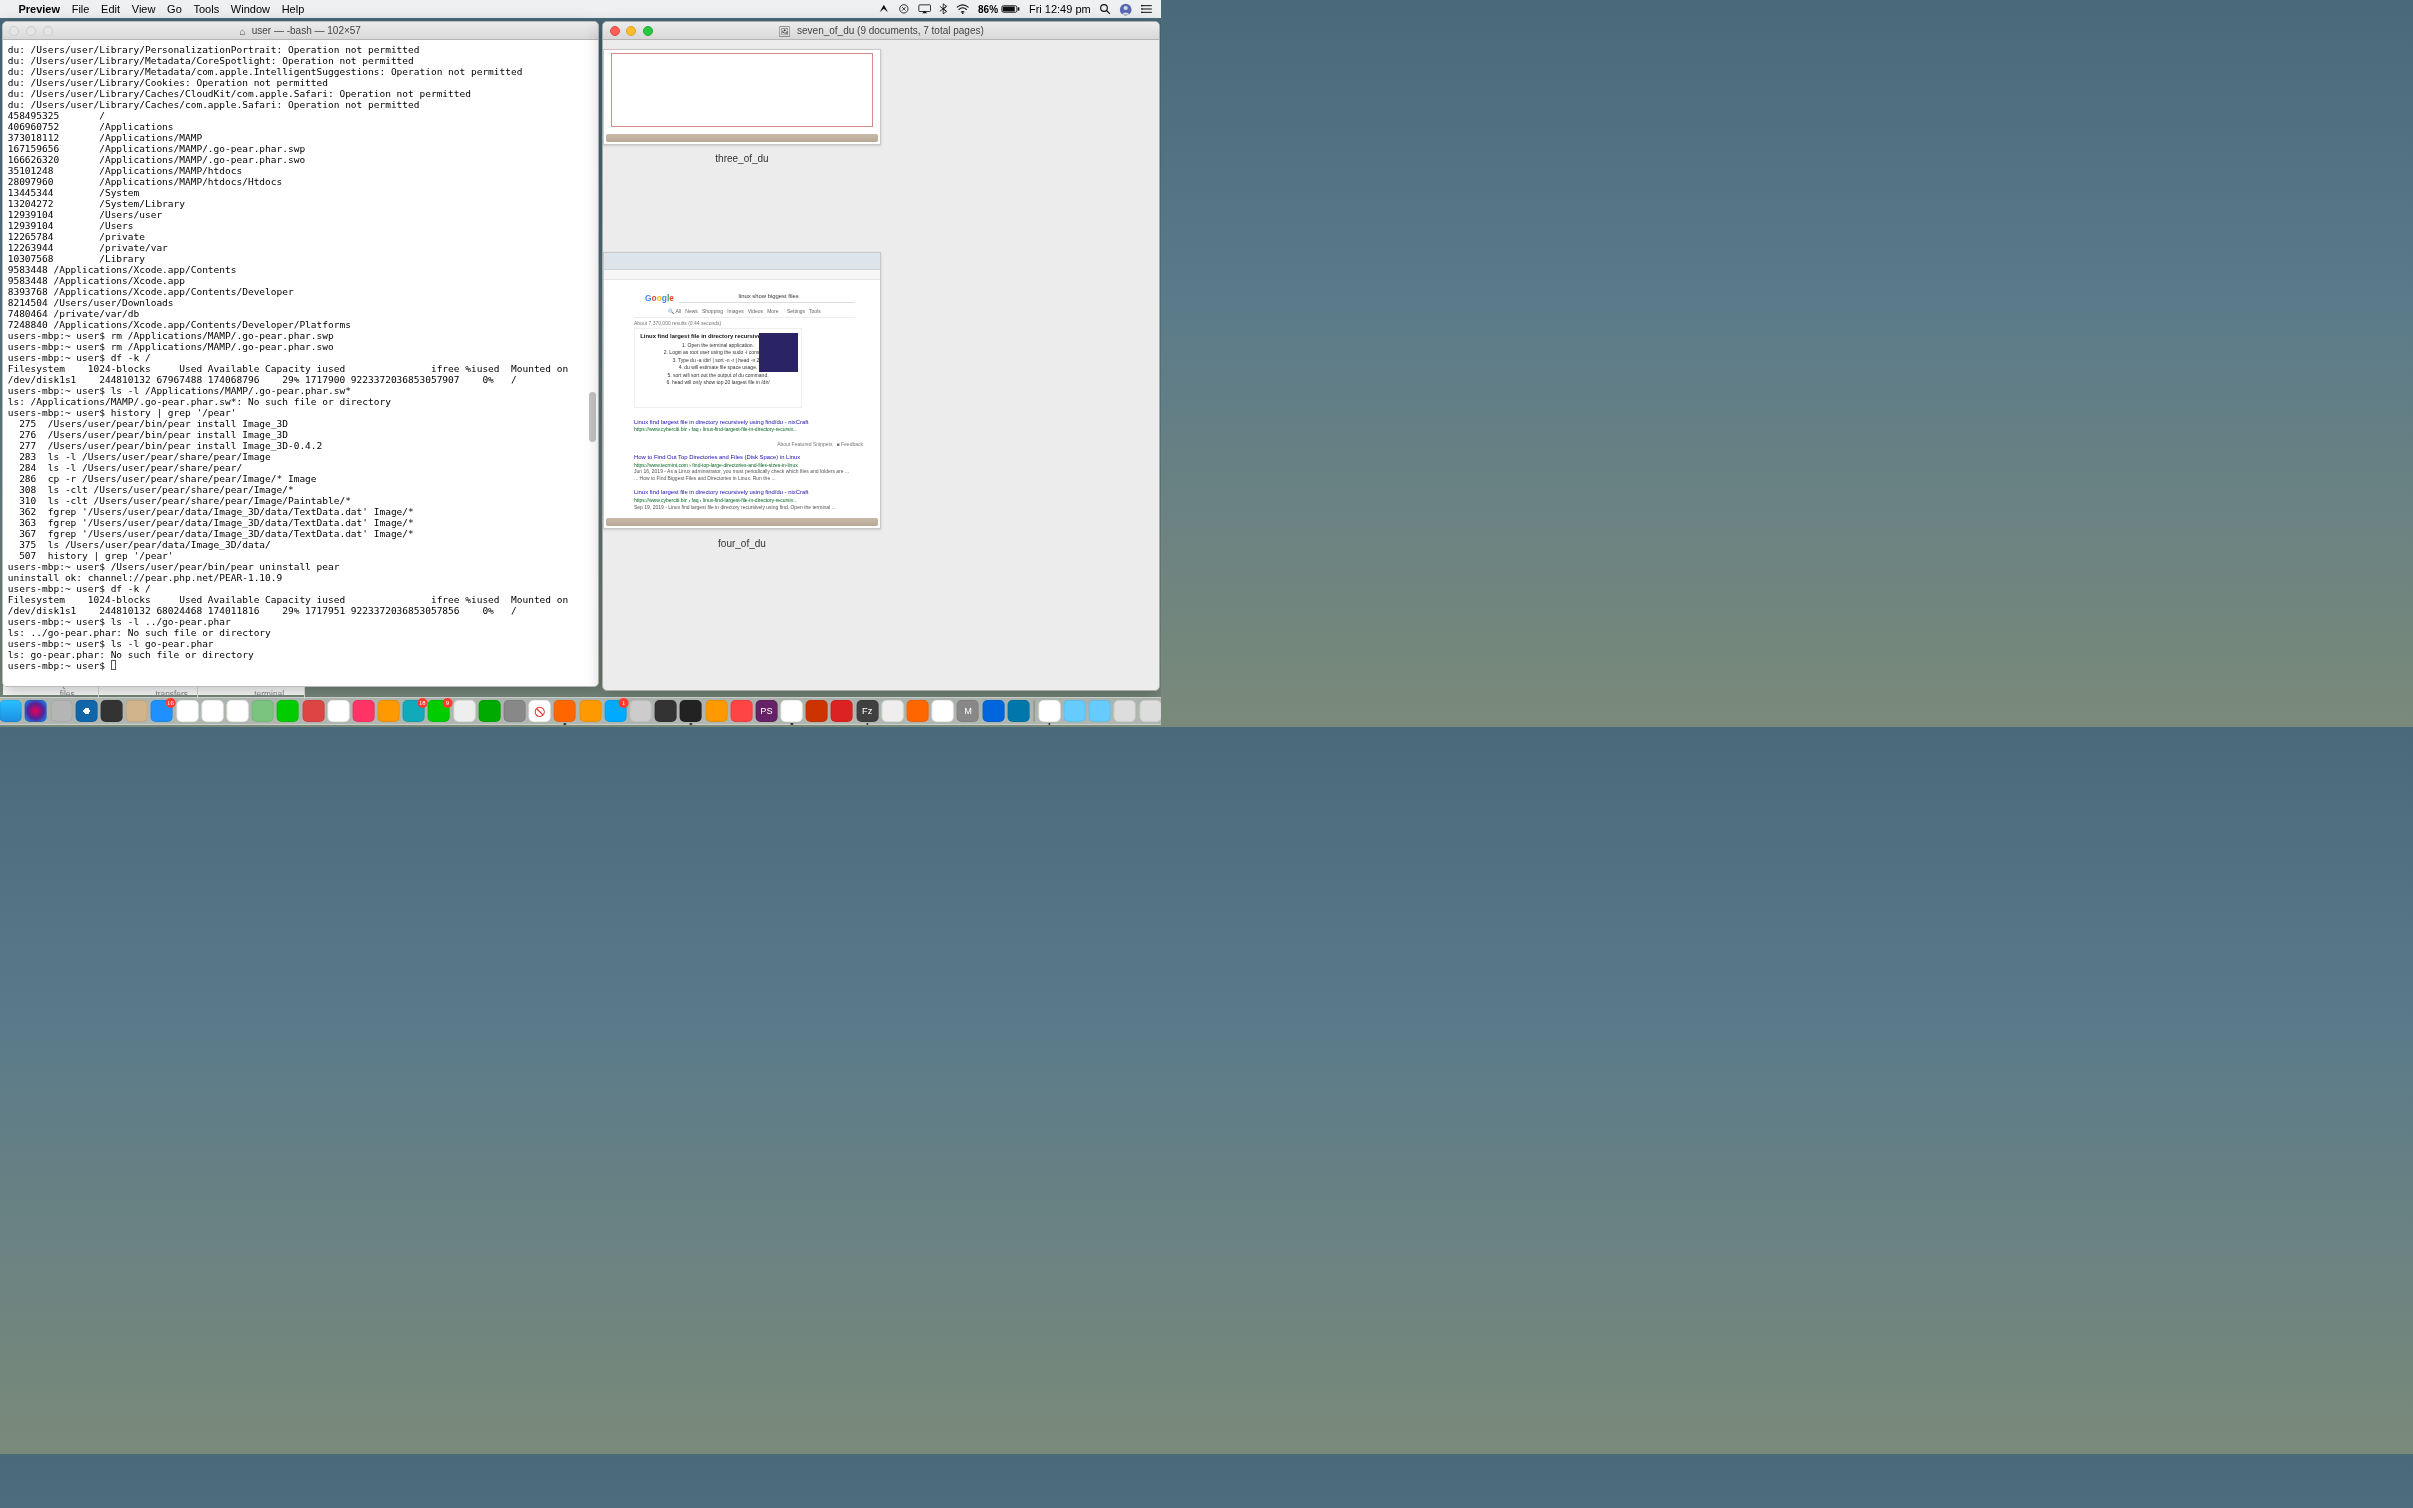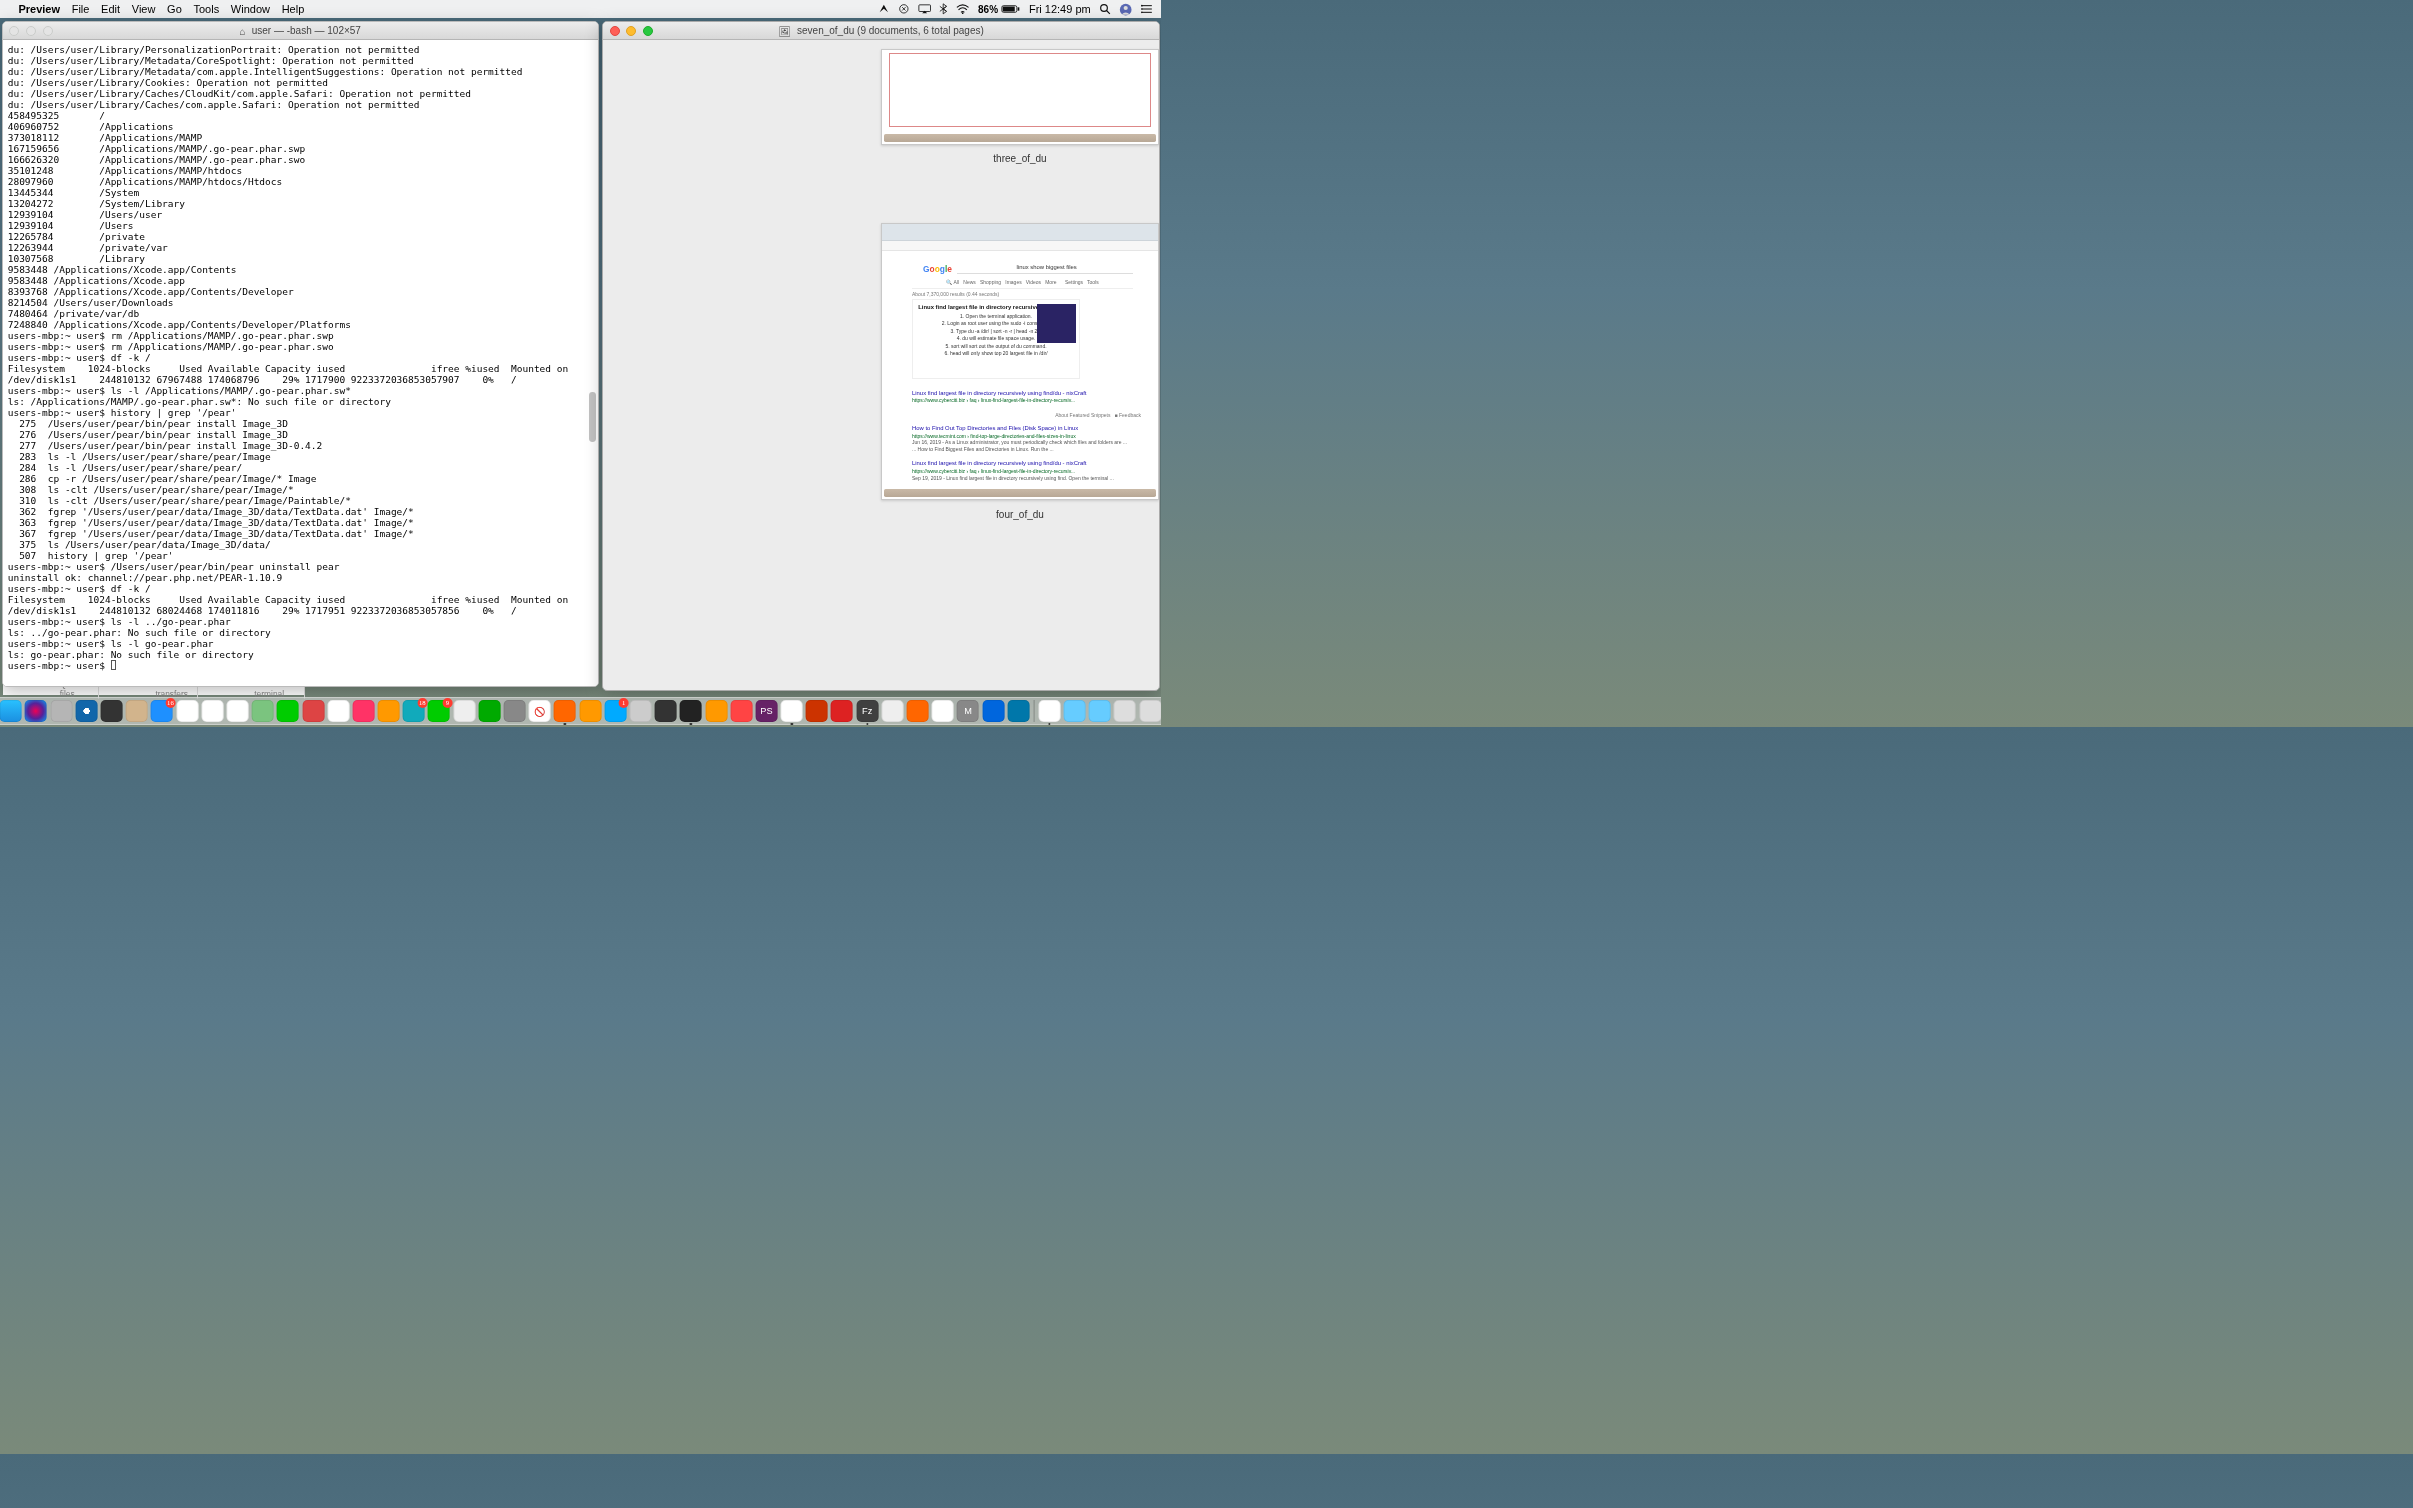--- a/index.html
+++ b/index.html
@@ -65,21 +65,21 @@
 }
 .filezilla-strip span{padding:0 8.4px;border-right:0.8px solid #e0e0e0;margin-left:48px;}
 
 
 .preview-window {
   position:absolute; top:21px; left:602px; width:558px; height:670px;
   background:#ececec; border:0.8px solid #aaa; border-radius:5px;
   box-shadow:0 4.2px 17px rgba(0,0,0,0.25);
   display:flex; flex-direction:column; overflow:hidden;
 }
-.preview-body{ flex:1; overflow:auto; padding:0; display:flex; flex-direction:column; align-items:flex-end;}
+.preview-body{ flex:1; overflow:auto; padding:0; display:flex; flex-direction:column; align-items:flex-start;gap:29px;}
 .preview-doc{ margin-top:8.4px; text-align:center;}
 .preview-doc .thumb{ background:#fff; border:0.8px solid #c8c8c8; box-shadow:0 0.8px 2.5px rgba(0,0,0,0.15); margin:0 auto 8.4px;}
 .preview-doc .label{ font-size:10px; color:#333; }
 
 
 .thumb1{width:278px;height:96px;}
 .thumb2{width:278px;height:277px;}
 .thumb3{width:278px;height:84px;}
 .thumb-inner{width:100%;height:100%;position:relative;font-size:5px;color:#888;}
 .thumb-dock{position:absolute;left:1.7px;right:1.7px;bottom:1.7px;height:8.4px;background:linear-gradient(#c9b9a7,#b8a896);border-radius:1.7px;}
@@ -277,21 +277,21 @@
 
 <div class="preview-window">
   <div class="titlebar">
     <div class="traffic">
       <div class="dot dot-close"></div>
       <div class="dot dot-min"></div>
       <div class="dot dot-max"></div>
     </div>
     <div class="title">
       <span class="title-icon">🖼</span>
-      <span>seven_of_du (9 documents, 6 total pages)</span>
+      <span>seven_of_du (9 documents, 7 total pages)</span>
     </div>
   </div>
   <div class="preview-body">
 
     <div class="preview-doc">
       <div class="thumb thumb1">
           <div class="thumb-inner">
         <div style="position:absolute;top:3.4px;left:6.7px;right:6.7px;height:74px;border:0.8px solid #d88;background:#fff;"></div>
         <div class="thumb-dock"></div>
       </div>

